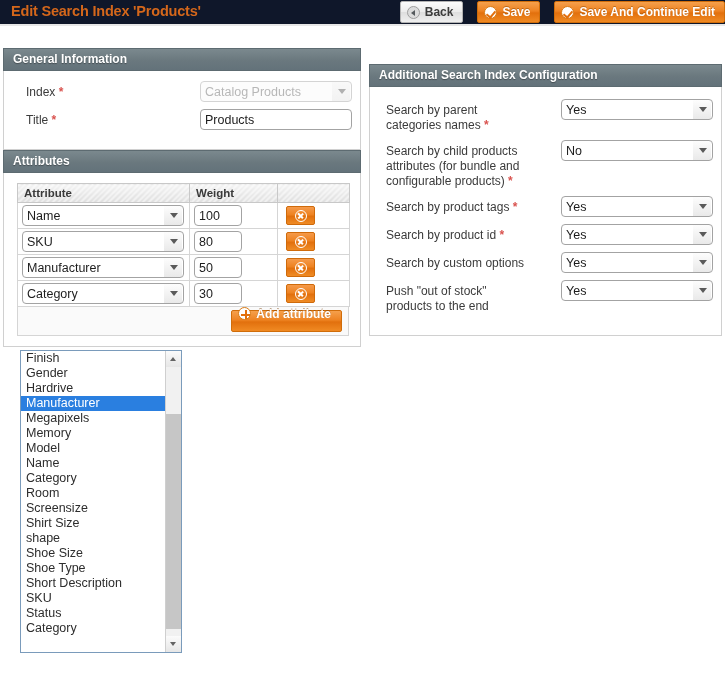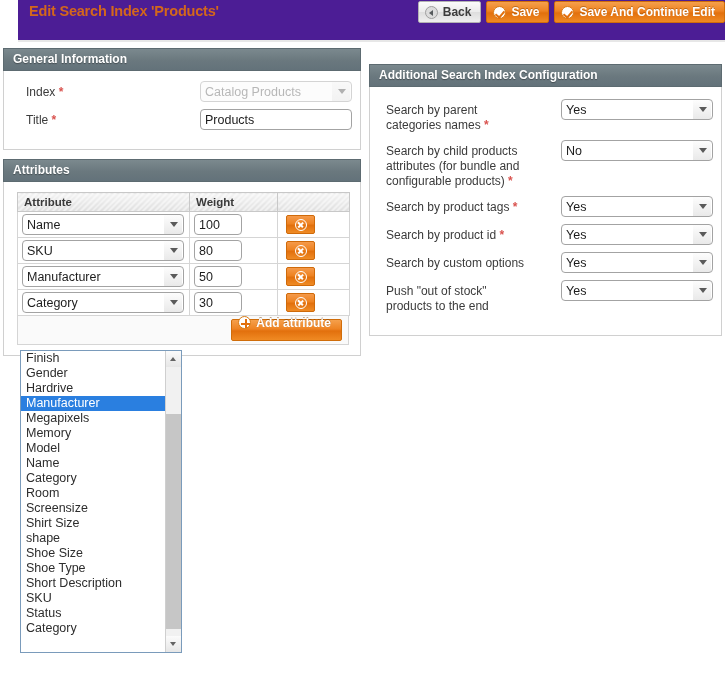--- a/index.html
+++ b/index.html
@@ -9,39 +9,38 @@
     background: #ffffff;
     font-family: "Liberation Sans", sans-serif;
     font-size: 12px;
     color: #2f2f2f;
     overflow: hidden;
   }
 
   
   .page-head {
     position: relative;
-    height: 42px;
-    background: #4c1d95;
+    height: 26px;
+    background: #0f172a;
     border-bottom: 2px solid #e7e7e7;
-    margin-left: 18px;
   }
   .page-title {
     position: absolute;
     left: 11px; top: 3px;
     font-size: 14.5px;
     font-weight: bold;
     color: #d4671b;
     letter-spacing: -0.2px;
     white-space: nowrap;
   }
   .head-buttons {
     position: absolute;
     right: 0; top: 1px;
     display: flex;
-    gap: 5px;
+    gap: 14px;
     align-items: flex-end;
   }
   .btn {
     height: 22px;
     display: inline-flex;
     align-items: center;
     gap: 5px;
     padding: 0 9px 0 6px;
     font-size: 12px;
     font-weight: bold;
@@ -109,21 +108,21 @@
   
   .cols {
     position: absolute;
     top: 28px; left: 0;
     width: 725px;
   }
   .col-left  { position: absolute; left: 3px;   top: 20px; width: 358px; }
   .col-right { position: absolute; left: 369px; top: 36px; width: 353px; }
 
   
-  .panel { margin-bottom: 9px; }
+  .panel { }
   .panel-head {
     height: 23px;
     background: linear-gradient(to bottom, #7b898e 0%, #6a787e 55%, #63727a 100%);
     border: 1px solid #5d6b71;
     color: #ffffff;
     font-size: 12px;
     font-weight: bold;
     line-height: 21px;
     padding: 0 9px;
     text-shadow: 0 1px 1px rgba(0,0,0,.35);

